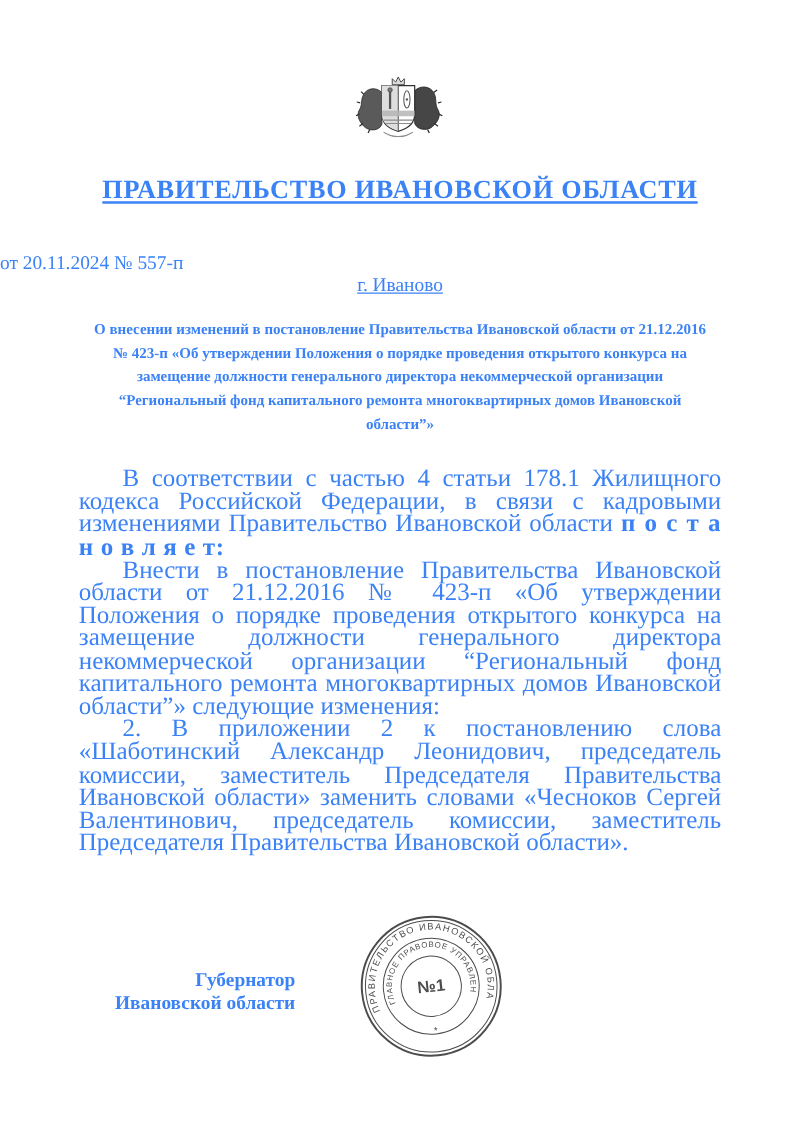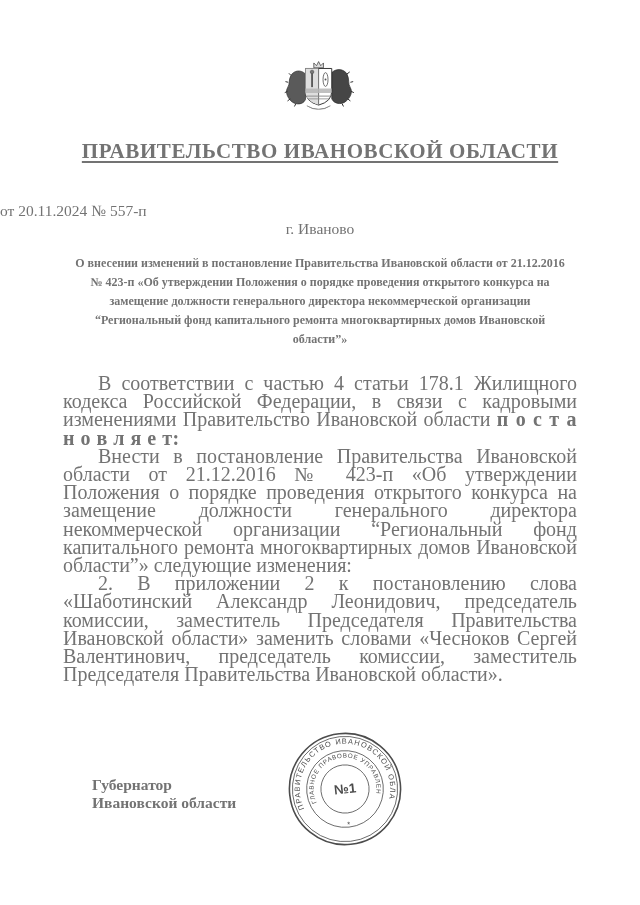--- a/index.html
+++ b/index.html
@@ -1,21 +1,21 @@
 <!DOCTYPE html>
 <html><head>
 <meta charset="utf-8">
 <style>
   html,body{margin:0;padding:0;background:#ffffff;}
   .page{
     position:relative;
     width:640px;height:905px;
     margin:0 auto;
     background:#ffffff;
-    color:#737373;
+    color:#3b82f6;
     font-family:"Liberation Serif", serif;
     overflow:hidden;
   }
   .arms{
     margin:60px auto 0 auto;
     width:76px;height:66px;
     display:block;
   }
   .org-name{
     margin:13px 0 0 0;
@@ -36,20 +36,21 @@
   .date-line{
     margin:38px 0 0 0;
     font-size:15.5px;
     line-height:17px;
   }
   .city-line{
     margin:1px 0 0 0;
     text-align:center;
     font-size:15.5px;
     line-height:17px;
+    text-decoration:underline;
   }
   .doc-title{
     margin:17px auto 0 auto;
     width:492px;
     text-align:center;
     font-size:12px;
     font-weight:bold;
     line-height:19px;
   }
   .body-text{
@@ -68,20 +69,21 @@
   }
   .signature-row{
     position:absolute;
     left:92px;right:63px;top:776px;
     display:flex;
     justify-content:space-between;
     align-items:flex-start;
     font-size:15.5px;
     font-weight:bold;
     line-height:18px;
+    text-align:right;
   }
   .sig-name{margin-top:16px;white-space:nowrap;}
   .stamp{
     position:absolute;
     left:286px;top:730px;
     width:118px;height:118px;
     transform:rotate(-6deg);
     opacity:0.92;
   }
   .stamp text{

